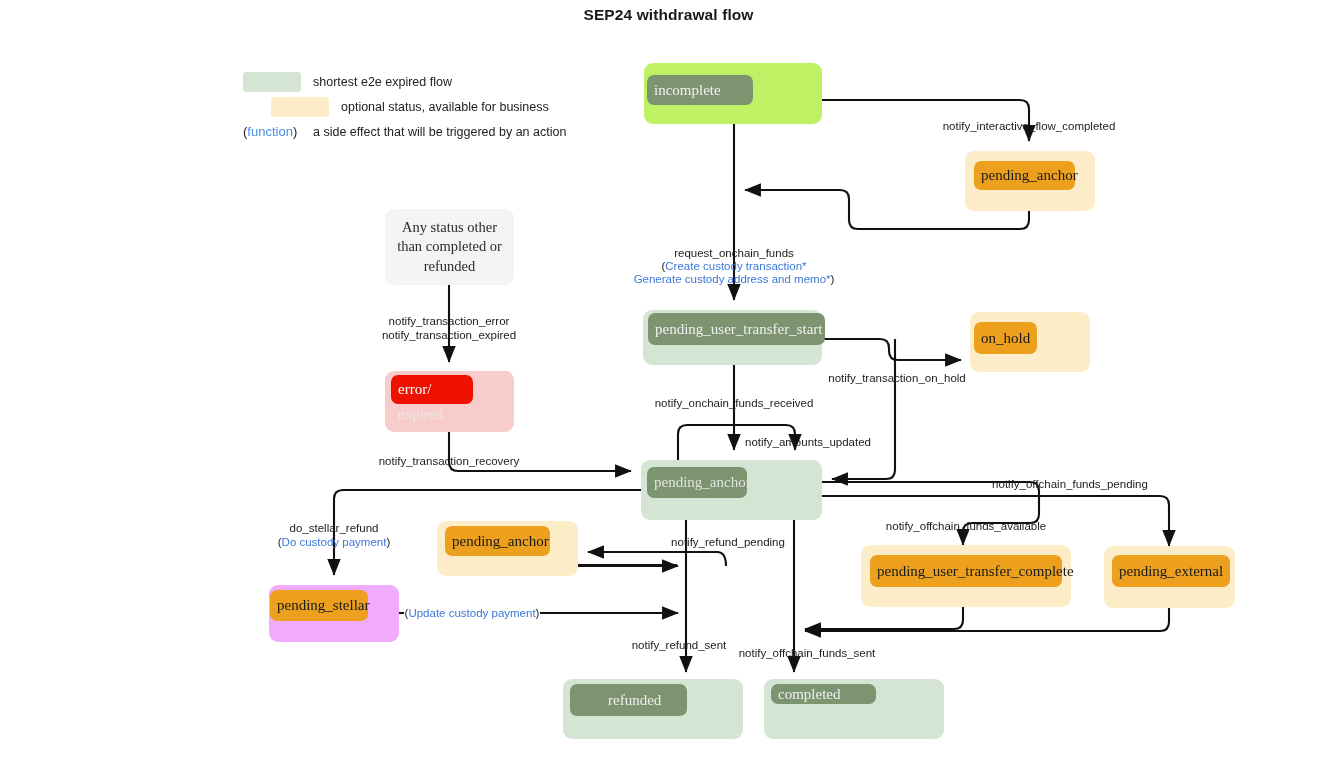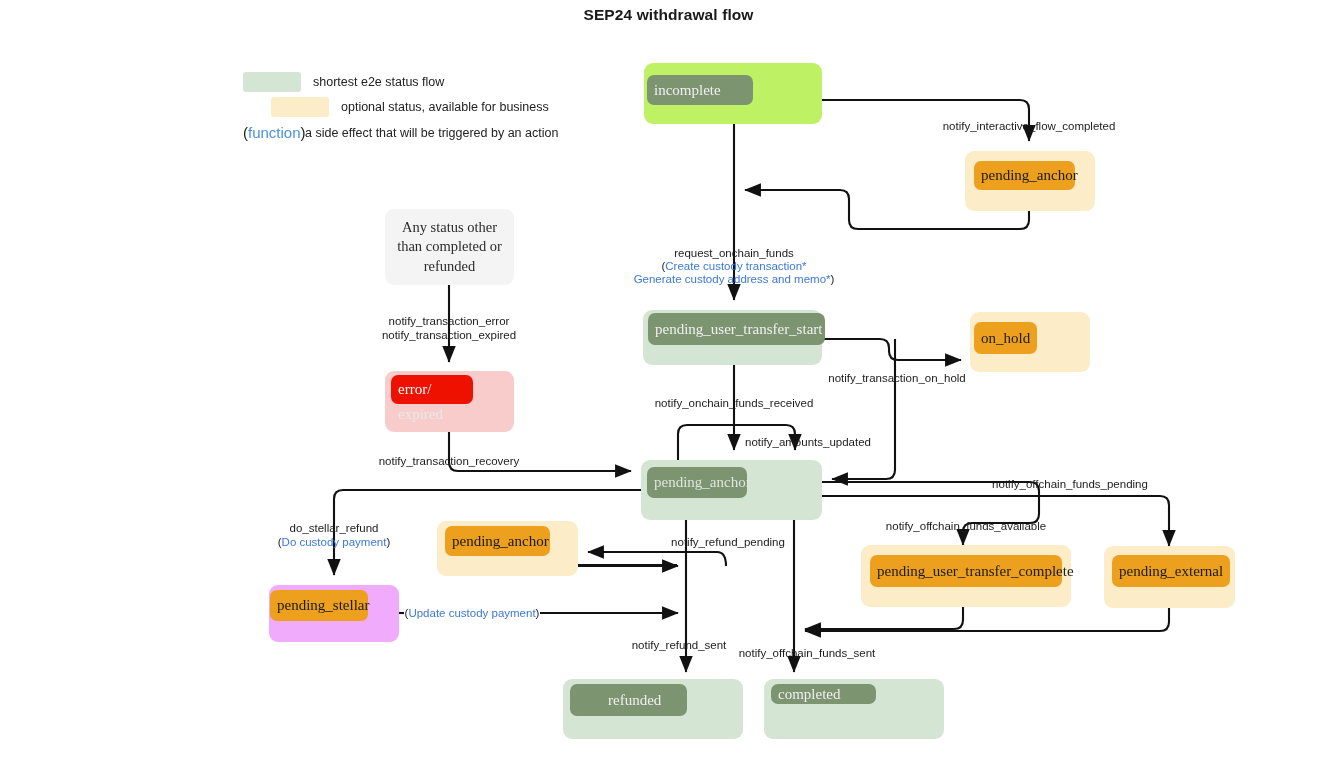--- a/index.html
+++ b/index.html
@@ -44,24 +44,24 @@
   }
   .legend-swatch {
     width: 58px;
     height: 20px;
     border-radius: 3px;
     margin-right: 12px;
     flex: 0 0 auto;
   }
   .legend-fn {
     width: 58px;
-    margin-right: 4px;
+    margin-right: 12px;
     flex: 0 0 auto;
     text-align: left;
-    font-size: 15px;
+    font-size: 13px;
     color: #222;
   }
   .fn {
     color: #4a90e2;
   }
 
   
   .node {
     position: absolute;
     border-radius: 9px;
@@ -166,21 +166,21 @@
     <path d="M963,591 V620 Q963,629 954,629 H805" marker-end="url(#ah)"></path>
 
     <path d="M1169,607 V622 Q1169,631 1160,631 H805" marker-end="url(#ah)"></path>
 
     <path d="M563,565 H677"></path>
   </g>
 </svg>
 
 <div class="legend-row" style="left:243px; top:72px;">
   <span class="legend-swatch" style="background:#d4e6d3;"></span>
-  <span>shortest e2e status flow</span>
+  <span>shortest e2e expired flow</span>
 </div>
 <div class="legend-row" style="left:243px; top:97px;padding-left:28px;">
   <span class="legend-swatch" style="background:#fdecc8;"></span>
   <span>optional status, available for business</span>
 </div>
 <div class="legend-row" style="left:243px; top:124px;">
   <span class="legend-fn"><span>(</span><span class="fn">function</span><span>)</span></span>
   <span>a side effect that will be triggered by an action</span>
 </div>
 

